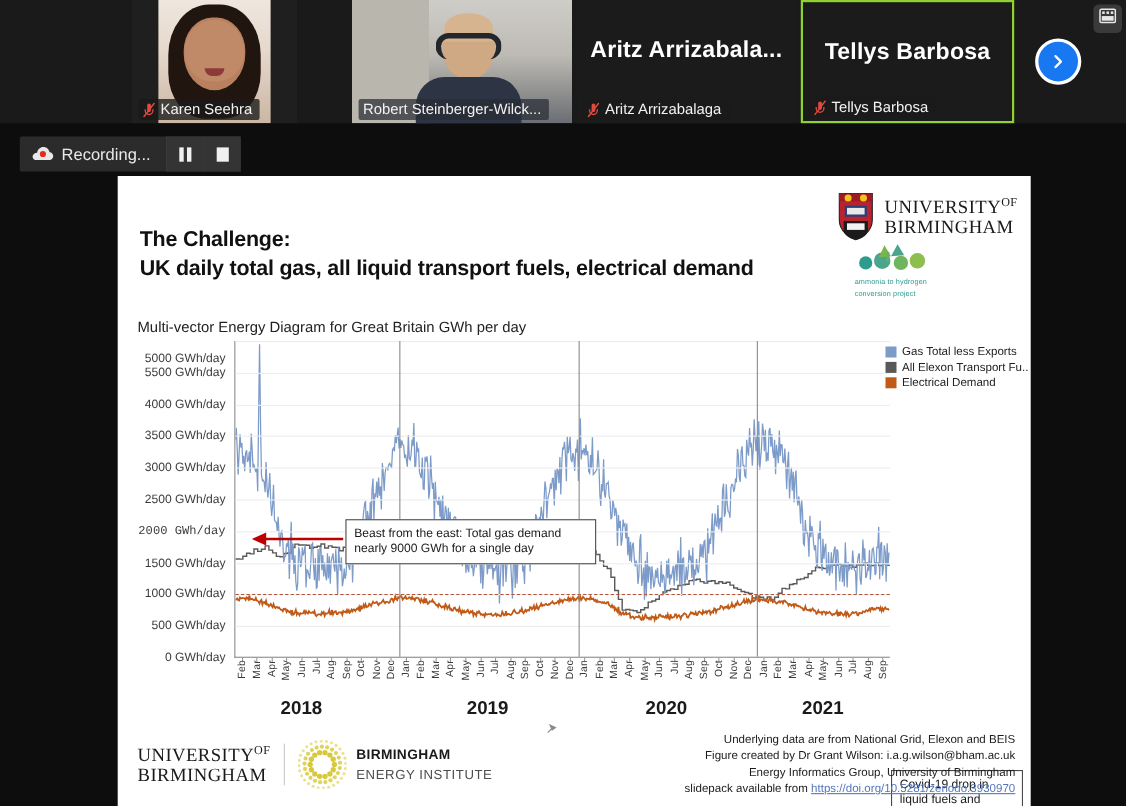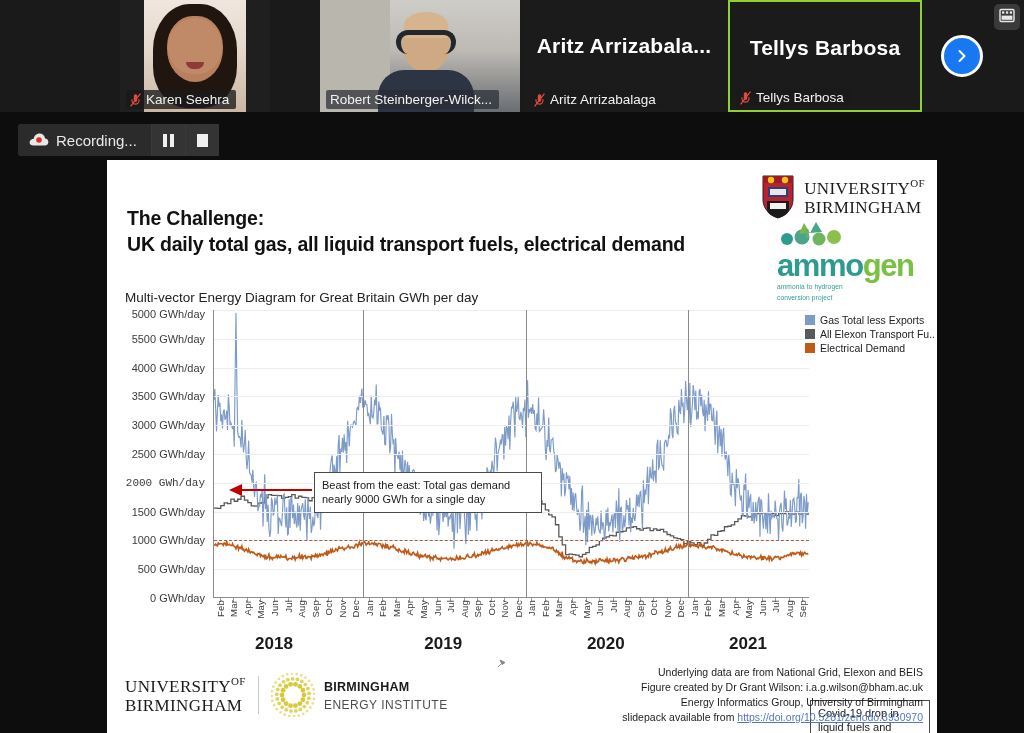--- a/index.html
+++ b/index.html
@@ -263,21 +263,20 @@
         <svg width="86" height="26" viewBox="0 0 86 26">
           <circle cx="10" cy="19" r="6" fill="#2d9c8f"></circle>
             <circle cx="25" cy="17" r="7.5" fill="#4aa58c"></circle>
           <circle cx="42" cy="19" r="6.5" fill="#6fb55e"></circle>
             <circle cx="57" cy="17" r="7" fill="#8cbf4e"></circle>
           <path d="M22 14 L27 3 L33 13 Z" fill="#7ab648"></path>
             <path d="M33 13 L39 2 L45 12 Z" fill="#4aa58c"></path>
           <rect x="29" y="9" width="2.5" height="9" fill="#6aae6a"></rect>
         </svg>
       </span>
-      <div class="ammo-word"><span class="ammo-a">ammo</span><span class="ammo-b">gen</span></div>
       <div class="ammo-tag">ammonia to hydrogen</div>
       <div class="ammo-tag">conversion project</div>
     </div>
 
     <div class="slide-title">
       <div>The Challenge:</div>
       <div>UK daily total gas, all liquid transport fuels, electrical demand</div>
     </div>
 
     <div class="chart-caption">Multi-vector Energy Diagram for Great Britain GWh per day</div>
@@ -287,21 +286,21 @@
           <div class="ylab" style="top: 288px;">0 GWh/day</div>
           <div class="ylab" style="top: 259.2px;">500 GWh/day</div>
           <div class="ylab" style="top: 230.4px;">1000 GWh/day</div>
           <div class="ylab" style="top: 201.6px;">1500 GWh/day</div>
           <div class="ylab" style="top: 172.8px; font-family: Liberation Mono, monospace;">2000 GWh/day</div>
           <div class="ylab" style="top: 144px;">2500 GWh/day</div>
           <div class="ylab" style="top: 115.2px;">3000 GWh/day</div>
           <div class="ylab" style="top: 86.4px; margin-left: 42px;">3500 GWh/day</div>
           <div class="ylab" style="top: 57.6px;">4000 GWh/day</div>
           <div class="ylab" style="top: 28.8px;">5500 GWh/day</div>
-          <div class="ylab" style="top: 4px; text-align: right;">5000 GWh/day</div>
+          <div class="ylab" style="top: 16px; text-align: right;">5000 GWh/day</div>
         </div>
 
       <div class="plot" id="plot">
         <svg id="series-svg" viewBox="0 0 596 288" preserveAspectRatio="none">
             <path d="M0.0 198.9 L3.4 198.9 L3.4 199.0 L6.8 199.0 L6.8 196.4 L10.2 196.4 L10.2 193.6 L13.5 193.6 L13.5 194.2 L16.9 194.2 L16.9 189.8 L20.3 189.8 L20.3 191.9 L23.7 191.9 L23.7 189.9 L27.1 189.9 L27.1 186.9 L30.5 186.9 L30.5 190.8 L33.9 190.8 L33.9 193.3 L37.3 193.3 L37.3 196.5 L40.6 196.5 L40.6 196.9 L44.0 196.9 L44.0 193.8 L47.4 193.8 L47.4 193.4 L50.8 193.4 L50.8 188.4 L54.2 188.4 L54.2 185.3 L57.6 185.3 L57.6 186.1 L61.0 186.1 L61.0 186.1 L64.3 186.1 L64.3 186.3 L67.7 186.3 L67.7 189.1 L71.1 189.1 L71.1 188.1 L74.5 188.1 L74.5 187.3 L77.9 187.3 L77.9 185.2 L81.3 185.2 L81.3 188.8 L84.7 188.8 L84.7 186.9 L88.0 186.9 L88.0 188.1 L91.4 188.1 L91.4 188.3 L94.8 188.3 L94.8 191.4 L98.2 191.4 L98.2 188.2 L101.6 188.2 L101.6 190.4 L105.0 190.4 L105.0 189.8 L108.4 189.8 L108.4 189.4 L111.8 189.4 L111.8 190.3 L115.1 190.3 L115.1 191.1 L118.5 191.1 L118.5 191.1 L121.9 191.1 L121.9 189.0 L125.3 189.0 L125.3 187.2 L128.7 187.2 L128.7 187.8 L132.1 187.8 L132.1 185.6 L135.5 185.6 L135.5 185.5 L138.8 185.5 L138.8 183.3 L142.2 183.3 L142.2 186.1 L145.6 186.1 L145.6 186.2 L149.0 186.2 L149.0 188.2 L152.4 188.2 L152.4 185.9 L155.8 185.9 L155.8 187.7 L159.2 187.7 L159.2 189.5 L162.5 189.5 L162.5 191.0 L165.9 191.0 L165.9 191.2 L169.3 191.2 L169.3 191.5 L172.7 191.5 L172.7 192.0 L176.1 192.0 L176.1 188.3 L179.5 188.3 L179.5 191.5 L182.9 191.5 L182.9 191.6 L186.3 191.6 L186.3 190.2 L189.6 190.2 L189.6 188.6 L193.0 188.6 L193.0 191.6 L196.4 191.6 L196.4 188.5 L199.8 188.5 L199.8 188.5 L203.2 188.5 L203.2 191.7 L206.6 191.7 L206.6 188.3 L210.0 188.3 L210.0 189.8 L213.3 189.8 L213.3 188.6 L216.7 188.6 L216.7 190.7 L220.1 190.7 L220.1 189.9 L223.5 189.9 L223.5 189.4 L226.9 189.4 L226.9 187.9 L230.3 187.9 L230.3 186.9 L233.7 186.9 L233.7 187.4 L237.0 187.4 L237.0 186.3 L240.4 186.3 L240.4 185.3 L243.8 185.3 L243.8 185.8 L247.2 185.8 L247.2 186.5 L250.6 186.5 L250.6 185.3 L254.0 185.3 L254.0 189.0 L257.4 189.0 L257.4 188.2 L260.8 188.2 L260.8 186.6 L264.1 186.6 L264.1 190.3 L267.5 190.3 L267.5 188.2 L270.9 188.2 L270.9 191.5 L274.3 191.5 L274.3 188.6 L277.7 188.6 L277.7 191.3 L281.1 191.3 L281.1 191.9 L284.5 191.9 L284.5 190.5 L287.8 190.5 L287.8 190.7 L291.2 190.7 L291.2 190.9 L294.6 190.9 L294.6 188.9 L298.0 188.9 L298.0 188.3 L301.4 188.3 L301.4 191.8 L304.8 191.8 L304.8 190.5 L308.2 190.5 L308.2 190.8 L311.5 190.8 L311.5 189.4 L314.9 189.4 L314.9 191.7 L318.3 191.7 L318.3 190.5 L321.7 190.5 L321.7 192.1 L325.1 192.1 L325.1 191.5 L328.5 191.5 L328.5 194.7 L331.9 194.7 L331.9 200.6 L335.3 200.6 L335.3 205.6 L338.6 205.6 L338.6 207.6 L342.0 207.6 L342.0 215.5 L345.4 215.5 L345.4 227.6 L348.8 227.6 L348.8 235.7 L352.2 235.7 L352.2 245.5 L355.6 245.5 L355.6 244.9 L359.0 244.9 L359.0 245.5 L362.3 245.5 L362.3 246.0 L365.7 246.0 L365.7 247.6 L369.1 247.6 L369.1 245.2 L372.5 245.2 L372.5 243.4 L375.9 243.4 L375.9 238.2 L379.3 238.2 L379.3 237.2 L382.7 237.2 L382.7 235.6 L386.0 235.6 L386.0 231.4 L389.4 231.4 L389.4 228.9 L392.8 228.9 L392.8 227.6 L396.2 227.6 L396.2 226.1 L399.6 226.1 L399.6 226.6 L403.0 226.6 L403.0 223.0 L406.4 223.0 L406.4 222.5 L409.8 222.5 L409.8 221.9 L413.1 221.9 L413.1 218.6 L416.5 218.6 L416.5 218.1 L419.9 218.1 L419.9 217.3 L423.3 217.3 L423.3 219.5 L426.7 219.5 L426.7 220.9 L430.1 220.9 L430.1 219.1 L433.5 219.1 L433.5 218.7 L436.8 218.7 L436.8 221.3 L440.2 221.3 L440.2 219.6 L443.6 219.6 L443.6 221.0 L447.0 221.0 L447.0 220.1 L450.4 220.1 L450.4 222.7 L453.8 222.7 L453.8 225.3 L457.2 225.3 L457.2 226.6 L460.5 226.6 L460.5 228.6 L463.9 228.6 L463.9 229.4 L467.3 229.4 L467.3 230.4 L470.7 230.4 L470.7 234.4 L474.1 234.4 L474.1 232.5 L477.5 232.5 L477.5 233.7 L480.9 233.7 L480.9 235.5 L484.3 235.5 L484.3 233.5 L487.6 233.5 L487.6 236.3 L491.0 236.3 L491.0 233.8 L494.4 233.8 L494.4 230.1 L497.8 230.1 L497.8 225.7 L501.2 225.7 L501.2 226.1 L504.6 226.1 L504.6 222.1 L508.0 222.1 L508.0 221.5 L511.3 221.5 L511.3 217.5 L514.7 217.5 L514.7 217.0 L518.1 217.0 L518.1 215.7 L521.5 215.7 L521.5 212.4 L524.9 212.4 L524.9 209.7 L528.3 209.7 L528.3 206.4 L531.7 206.4 L531.7 206.8 L535.0 206.8 L535.0 207.5 L538.4 207.5 L538.4 206.9 L541.8 206.9 L541.8 204.2 L545.2 204.2 L545.2 204.4 L548.6 204.4 L548.6 203.5 L552.0 203.5 L552.0 205.3 L555.4 205.3 L555.4 205.4 L558.8 205.4 L558.8 204.3 L562.1 204.3 L562.1 206.4 L565.5 206.4 L565.5 204.4 L568.9 204.4 L568.9 204.4 L572.3 204.4 L572.3 202.7 L575.7 202.7 L575.7 204.7 L579.1 204.7 L579.1 204.8 L582.5 204.8 L582.5 202.8 L585.8 202.8 L585.8 204.9 L589.2 204.9 L589.2 203.3 L592.6 203.3 L592.6 204.7 L596.0 204.7 " fill="none" stroke="#595959" stroke-width="1.3" vector-effect="non-scaling-stroke"></path>
             <path d="M0.0 90.2 L0.8 79.2 L1.7 99.2 L2.5 121.9 L3.4 102.1 L4.2 85.0 L5.1 97.3 L5.9 93.0 L6.8 111.9 L7.6 104.8 L8.5 118.8 L9.3 102.3 L10.2 99.7 L11.0 110.3 L11.9 107.9 L12.7 100.8 L13.5 120.3 L14.4 84.6 L15.2 97.7 L16.1 115.8 L16.9 113.2 L17.8 116.3 L18.6 119.5 L19.5 115.9 L20.3 137.1 L21.2 63.4 L22.0 2.9 L22.9 74.9 L23.7 122.1 L24.6 127.4 L25.4 127.0 L26.2 128.7 L27.1 137.9 L27.9 110.3 L28.8 133.6 L29.6 142.9 L30.5 132.9 L31.3 120.4 L32.2 147.5 L33.0 159.7 L33.9 150.1 L34.7 131.1 L35.6 163.1 L36.4 165.0 L37.3 165.5 L38.1 173.3 L38.9 160.3 L39.8 177.6 L40.6 187.7 L41.5 174.4 L42.3 173.3 L43.2 183.4 L44.0 201.9 L44.9 197.1 L45.7 196.4 L46.6 184.6 L47.4 187.9 L48.3 180.7 L49.1 217.2 L49.9 191.4 L50.8 164.9 L51.6 199.7 L52.5 184.8 L53.3 212.6 L54.2 195.4 L55.0 218.7 L55.9 227.8 L56.7 221.9 L57.6 188.2 L58.4 192.1 L59.3 206.3 L60.1 203.9 L61.0 188.3 L61.8 195.6 L62.6 192.7 L63.5 186.0 L64.3 224.8 L65.2 208.9 L66.0 209.5 L66.9 213.7 L67.7 217.0 L68.6 203.0 L69.4 186.0 L70.3 184.5 L71.1 203.9 L72.0 218.3 L72.8 198.0 L73.7 225.5 L74.5 224.7 L75.3 189.8 L76.2 218.8 L77.0 188.3 L77.9 188.4 L78.7 209.0 L79.6 195.2 L80.4 214.8 L81.3 202.2 L82.1 213.4 L83.0 218.3 L83.8 193.7 L84.7 216.6 L85.5 196.3 L86.4 221.4 L87.2 201.0 L88.0 197.3 L88.9 193.7 L89.7 205.1 L90.6 210.5 L91.4 189.9 L92.3 209.5 L93.1 231.6 L94.0 187.5 L94.8 202.9 L95.7 209.8 L96.5 197.3 L97.4 223.8 L98.2 218.9 L99.1 207.5 L99.9 217.0 L100.7 213.3 L101.6 197.1 L102.4 200.1 L103.3 206.2 L104.1 208.8 L105.0 187.7 L105.8 182.7 L106.7 220.4 L107.5 193.8 L108.4 202.1 L109.2 175.8 L110.1 188.8 L110.9 196.5 L111.8 166.2 L112.6 171.2 L113.4 192.7 L114.3 186.6 L115.1 183.9 L116.0 164.6 L116.8 155.8 L117.7 148.3 L118.5 145.9 L119.4 181.3 L120.2 155.1 L121.1 160.7 L121.9 175.1 L122.8 146.7 L123.6 169.2 L124.4 135.9 L125.3 125.5 L126.1 163.1 L127.0 139.0 L127.8 142.4 L128.7 128.3 L129.5 143.1 L130.4 124.6 L131.2 141.2 L132.1 132.6 L132.9 153.6 L133.8 111.3 L134.6 119.7 L135.5 136.9 L136.3 120.6 L137.1 115.4 L138.0 115.7 L138.8 117.3 L139.7 112.7 L140.5 111.5 L141.4 113.5 L142.2 116.0 L143.1 99.1 L143.9 97.7 L144.8 100.6 L145.6 86.1 L146.5 93.2 L147.3 86.5 L148.2 78.9 L149.0 98.1 L149.8 89.4 L150.7 97.5 L151.5 90.7 L152.4 94.7 L153.2 95.0 L154.1 106.6 L154.9 103.3 L155.8 109.1 L156.6 114.6 L157.5 85.7 L158.3 107.0 L159.2 108.5 L160.0 103.3 L160.9 89.9 L161.7 95.5 L162.5 74.8 L163.4 114.4 L164.2 114.1 L165.1 91.9 L165.9 100.2 L166.8 98.8 L167.6 119.1 L168.5 122.7 L169.3 125.1 L170.2 106.4 L171.0 134.9 L171.9 135.3 L172.7 105.7 L173.6 110.1 L174.4 105.3 L175.2 113.9 L176.1 143.8 L176.9 137.2 L177.8 104.4 L178.6 124.0 L179.5 135.0 L180.3 129.6 L181.2 166.0 L182.0 128.5 L182.9 145.2 L183.7 146.6 L184.6 149.5 L185.4 142.1 L186.3 160.2 L187.1 144.6 L187.9 181.0 L188.8 141.0 L189.6 171.9 L190.5 160.8 L191.3 150.3 L192.2 155.9 L193.0 183.0 L193.9 152.2 L194.7 169.9 L195.6 155.7 L196.4 194.7 L197.3 198.0 L198.1 168.1 L198.9 161.3 L199.8 160.3 L200.6 160.8 L201.5 201.3 L202.3 190.7 L203.2 195.1 L204.0 178.9 L204.9 202.0 L205.7 171.3 L206.6 205.4 L207.4 200.0 L208.3 195.7 L209.1 195.1 L210.0 211.6 L210.8 194.4 L211.6 208.0 L212.5 211.0 L213.3 193.6 L214.2 191.4 L215.0 207.2 L215.9 203.9 L216.7 214.5 L217.6 206.5 L218.4 184.8 L219.3 206.7 L220.1 171.0 L221.0 194.4 L221.8 198.2 L222.7 202.5 L223.5 221.3 L224.3 183.2 L225.2 226.0 L226.0 213.3 L226.9 191.0 L227.7 190.6 L228.6 198.0 L229.4 212.8 L230.3 203.2 L231.1 207.8 L232.0 196.3 L232.8 208.2 L233.7 190.1 L234.5 217.5 L235.4 207.2 L236.2 210.0 L237.0 205.8 L237.9 204.0 L238.7 222.7 L239.6 198.5 L240.4 239.5 L241.3 217.2 L242.1 199.3 L243.0 186.3 L243.8 224.0 L244.7 187.8 L245.5 193.2 L246.4 219.8 L247.2 205.5 L248.1 194.5 L248.9 200.1 L249.7 200.6 L250.6 201.1 L251.4 215.5 L252.3 235.0 L253.1 202.3 L254.0 191.3 L254.8 225.4 L255.7 196.4 L256.5 221.5 L257.4 194.9 L258.2 199.8 L259.1 171.4 L259.9 201.6 L260.8 181.9 L261.6 210.3 L262.4 205.2 L263.3 221.7 L264.1 186.8 L265.0 181.4 L265.8 187.9 L266.7 186.6 L267.5 191.4 L268.4 210.2 L269.2 177.6 L270.1 181.0 L270.9 172.7 L271.8 176.7 L272.6 203.6 L273.4 157.9 L274.3 160.9 L275.1 170.1 L276.0 165.2 L276.8 161.4 L277.7 162.4 L278.5 151.3 L279.4 159.0 L280.2 166.5 L281.1 145.5 L281.9 128.1 L282.8 134.7 L283.6 161.7 L284.5 144.5 L285.3 140.1 L286.1 137.3 L287.0 129.9 L287.8 135.0 L288.7 125.3 L289.5 125.3 L290.4 150.0 L291.2 117.5 L292.1 136.2 L292.9 116.5 L293.8 118.8 L294.6 129.8 L295.5 105.8 L296.3 140.0 L297.2 111.3 L298.0 97.7 L298.8 98.3 L299.7 92.0 L300.5 102.8 L301.4 128.0 L302.2 87.1 L303.1 102.3 L303.9 98.3 L304.8 87.2 L305.6 108.1 L306.5 110.5 L307.3 102.3 L308.2 106.6 L309.0 118.5 L309.9 98.2 L310.7 101.5 L311.5 89.8 L312.4 127.8 L313.2 98.3 L314.1 70.4 L314.9 108.0 L315.8 99.5 L316.6 102.0 L317.5 97.8 L318.3 104.4 L319.2 94.5 L320.0 104.2 L320.9 100.6 L321.7 119.0 L322.6 120.6 L323.4 104.0 L324.2 116.3 L325.1 87.8 L325.9 121.8 L326.8 120.7 L327.6 119.6 L328.5 118.1 L329.3 117.1 L330.2 99.6 L331.0 112.5 L331.9 139.9 L332.7 150.5 L333.6 130.5 L334.4 137.3 L335.3 107.8 L336.1 139.5 L336.9 142.9 L337.8 130.2 L338.6 130.2 L339.5 128.7 L340.3 141.1 L341.2 145.6 L342.0 162.7 L342.9 160.7 L343.7 145.2 L344.6 150.2 L345.4 159.5 L346.3 152.3 L347.1 157.1 L347.9 187.1 L348.8 158.7 L349.6 170.8 L350.5 164.0 L351.3 186.8 L352.2 180.8 L353.0 162.9 L353.9 168.5 L354.7 167.2 L355.6 180.1 L356.4 166.5 L357.3 195.5 L358.1 178.7 L359.0 200.6 L359.8 183.2 L360.6 201.7 L361.5 186.5 L362.3 183.9 L363.2 197.9 L364.0 205.7 L364.9 201.1 L365.7 203.3 L366.6 221.7 L367.4 214.1 L368.3 181.8 L369.1 176.2 L370.0 223.5 L370.8 216.3 L371.7 206.7 L372.5 236.1 L373.3 200.4 L374.2 233.1 L375.0 192.5 L375.9 220.5 L376.7 206.1 L377.6 206.8 L378.4 226.5 L379.3 205.6 L380.1 214.3 L381.0 224.8 L381.8 221.2 L382.7 208.8 L383.5 216.1 L384.4 207.0 L385.2 219.7 L386.0 222.0 L386.9 224.3 L387.7 201.2 L388.6 220.4 L389.4 213.0 L390.3 215.3 L391.1 231.2 L392.0 221.6 L392.8 200.5 L393.7 216.5 L394.5 198.4 L395.4 222.2 L396.2 213.0 L397.1 215.5 L397.9 210.7 L398.7 205.0 L399.6 223.3 L400.4 206.5 L401.3 203.5 L402.1 218.9 L403.0 191.1 L403.8 200.6 L404.7 222.7 L405.5 178.9 L406.4 232.7 L407.2 198.7 L408.1 198.0 L408.9 221.4 L409.8 218.4 L410.6 205.9 L411.4 217.9 L412.3 209.0 L413.1 190.6 L414.0 200.1 L414.8 195.7 L415.7 216.2 L416.5 188.4 L417.4 222.9 L418.2 208.3 L419.1 213.6 L419.9 198.6 L420.8 208.8 L421.6 211.6 L422.4 203.1 L423.3 184.9 L424.1 197.0 L425.0 185.5 L425.8 197.9 L426.7 183.0 L427.5 182.1 L428.4 202.1 L429.2 220.4 L430.1 170.8 L430.9 193.9 L431.8 180.2 L432.6 185.2 L433.5 172.4 L434.3 157.2 L435.1 194.8 L436.0 169.6 L436.8 157.4 L437.7 168.1 L438.5 169.0 L439.4 149.7 L440.2 171.9 L441.1 162.0 L441.9 161.7 L442.8 174.8 L443.6 136.2 L444.5 130.1 L445.3 160.4 L446.2 156.4 L447.0 130.6 L447.8 147.5 L448.7 155.7 L449.5 156.2 L450.4 161.3 L451.2 133.7 L452.1 130.8 L452.9 131.1 L453.8 137.7 L454.6 134.6 L455.5 125.2 L456.3 128.9 L457.2 98.6 L458.0 104.4 L458.9 124.6 L459.7 128.6 L460.5 101.2 L461.4 96.1 L462.2 113.4 L463.1 113.4 L463.9 123.2 L464.8 124.4 L465.6 90.2 L466.5 100.9 L467.3 104.6 L468.2 79.4 L469.0 96.0 L469.9 94.3 L470.7 113.7 L471.6 97.3 L472.4 71.3 L473.2 87.5 L474.1 100.5 L474.9 86.8 L475.8 113.3 L476.6 73.2 L477.5 117.5 L478.3 106.8 L479.2 95.4 L480.0 75.3 L480.9 83.4 L481.7 100.6 L482.6 80.9 L483.4 110.0 L484.3 101.8 L485.1 109.4 L485.9 81.8 L486.8 79.3 L487.6 96.5 L488.5 84.9 L489.3 100.8 L490.2 106.6 L491.0 90.0 L491.9 121.6 L492.7 94.7 L493.6 102.8 L494.4 111.4 L495.3 81.6 L496.1 105.2 L496.9 94.5 L497.8 94.9 L498.6 110.6 L499.5 111.1 L500.3 98.0 L501.2 114.2 L502.0 135.3 L502.9 111.0 L503.7 101.0 L504.6 143.7 L505.4 126.8 L506.3 115.5 L507.1 136.6 L508.0 119.4 L508.8 147.1 L509.6 125.4 L510.5 118.2 L511.3 143.1 L512.2 150.3 L513.0 141.8 L513.9 149.6 L514.7 166.8 L515.6 145.1 L516.4 155.1 L517.3 185.0 L518.1 186.3 L519.0 163.4 L519.8 175.5 L520.7 173.2 L521.5 179.9 L522.3 196.9 L523.2 159.5 L524.0 178.9 L524.9 168.9 L525.7 173.7 L526.6 185.3 L527.4 191.0 L528.3 186.1 L529.1 204.0 L530.0 207.5 L530.8 175.4 L531.7 180.7 L532.5 164.0 L533.4 201.9 L534.2 209.7 L535.0 180.4 L535.9 198.9 L536.7 188.9 L537.6 184.9 L538.4 211.2 L539.3 211.2 L540.1 192.6 L541.0 214.1 L541.8 208.6 L542.7 192.7 L543.5 212.0 L544.4 198.7 L545.2 190.5 L546.1 187.4 L546.9 227.6 L547.7 190.0 L548.6 191.8 L549.4 206.7 L550.3 219.4 L551.1 206.6 L552.0 203.5 L552.8 220.1 L553.7 203.4 L554.5 223.9 L555.4 183.8 L556.2 204.7 L557.1 224.8 L557.9 201.5 L558.8 208.5 L559.6 206.6 L560.4 206.2 L561.3 208.7 L562.1 191.1 L563.0 202.6 L563.8 209.4 L564.7 209.7 L565.5 231.8 L566.4 202.0 L567.2 196.3 L568.1 193.6 L568.9 217.2 L569.8 222.3 L570.6 204.3 L571.4 181.2 L572.3 200.1 L573.1 189.0 L574.0 216.3 L574.8 214.4 L575.7 207.5 L576.5 209.5 L577.4 190.6 L578.2 217.8 L579.1 203.4 L579.9 190.1 L580.8 189.0 L581.6 195.9 L582.5 213.5 L583.3 211.6 L584.1 188.2 L585.0 188.4 L585.8 169.5 L586.7 217.3 L587.5 185.6 L588.4 183.4 L589.2 214.0 L590.1 207.3 L590.9 186.4 L591.8 193.1 L592.6 219.6 L593.5 184.5 L594.3 204.8 L595.2 192.9 " fill="none" stroke="#7d9bc9" stroke-width="1.15" vector-effect="non-scaling-stroke"></path>
             <path d="M0.0 235.8 L0.8 235.9 L1.7 234.9 L2.5 236.3 L3.4 236.7 L4.2 233.9 L5.1 234.9 L5.9 234.5 L6.8 234.6 L7.6 234.6 L8.5 234.8 L9.3 236.2 L10.2 233.8 L11.0 234.4 L11.9 235.8 L12.7 232.0 L13.5 235.8 L14.4 235.5 L15.2 235.1 L16.1 236.0 L16.9 236.3 L17.8 236.3 L18.6 234.4 L19.5 236.8 L20.3 237.1 L21.2 237.9 L22.0 239.6 L22.9 236.9 L23.7 236.1 L24.6 240.4 L25.4 238.3 L26.2 238.1 L27.1 239.4 L27.9 236.9 L28.8 240.5 L29.6 240.2 L30.5 242.1 L31.3 241.0 L32.2 239.8 L33.0 241.5 L33.9 242.8 L34.7 240.0 L35.6 242.5 L36.4 243.7 L37.3 242.7 L38.1 242.6 L38.9 243.6 L39.8 243.1 L40.6 244.3 L41.5 245.2 L42.3 245.1 L43.2 246.4 L44.0 244.4 L44.9 244.8 L45.7 244.3 L46.6 247.2 L47.4 245.7 L48.3 246.7 L49.1 247.5 L49.9 246.5 L50.8 248.9 L51.6 245.6 L52.5 249.7 L53.3 249.1 L54.2 247.3 L55.0 245.2 L55.9 249.6 L56.7 247.9 L57.6 248.6 L58.4 250.2 L59.3 248.3 L60.1 248.6 L61.0 248.5 L61.8 248.3 L62.6 246.4 L63.5 248.5 L64.3 246.4 L65.2 248.0 L66.0 248.6 L66.9 246.4 L67.7 247.7 L68.6 248.0 L69.4 248.0 L70.3 247.4 L71.1 248.1 L72.0 246.3 L72.8 249.9 L73.7 250.9 L74.5 249.9 L75.3 249.3 L76.2 249.3 L77.0 249.3 L77.9 250.1 L78.7 247.4 L79.6 248.6 L80.4 247.4 L81.3 250.7 L82.1 248.4 L83.0 248.7 L83.8 248.6 L84.7 247.8 L85.5 245.3 L86.4 249.5 L87.2 249.3 L88.0 245.3 L88.9 249.5 L89.7 247.7 L90.6 246.8 L91.4 246.5 L92.3 249.2 L93.1 249.2 L94.0 247.5 L94.8 247.5 L95.7 248.0 L96.5 247.5 L97.4 249.8 L98.2 246.3 L99.1 247.2 L99.9 246.8 L100.7 247.6 L101.6 245.3 L102.4 247.3 L103.3 245.6 L104.1 247.9 L105.0 246.7 L105.8 245.1 L106.7 246.6 L107.5 245.0 L108.4 245.1 L109.2 246.3 L110.1 244.7 L110.9 243.9 L111.8 244.8 L112.6 242.7 L113.4 246.8 L114.3 241.4 L115.1 244.1 L116.0 243.6 L116.8 240.6 L117.7 242.7 L118.5 240.2 L119.4 242.7 L120.2 242.3 L121.1 241.8 L121.9 239.6 L122.8 240.4 L123.6 241.7 L124.4 239.7 L125.3 237.8 L126.1 239.0 L127.0 239.1 L127.8 238.6 L128.7 238.0 L129.5 239.7 L130.4 240.9 L131.2 239.3 L132.1 239.4 L132.9 238.6 L133.8 237.6 L134.6 236.3 L135.5 238.4 L136.3 239.3 L137.1 237.9 L138.0 237.9 L138.8 238.1 L139.7 239.0 L140.5 238.5 L141.4 236.0 L142.2 235.0 L143.1 235.3 L143.9 237.7 L144.8 235.8 L145.6 232.7 L146.5 235.6 L147.3 236.4 L148.2 233.7 L149.0 234.4 L149.8 233.1 L150.7 232.4 L151.5 233.7 L152.4 235.9 L153.2 234.7 L154.1 234.4 L154.9 232.7 L155.8 235.3 L156.6 235.0 L157.5 234.7 L158.3 233.7 L159.2 234.4 L160.0 235.4 L160.9 233.4 L161.7 235.3 L162.5 234.8 L163.4 236.6 L164.2 234.6 L165.1 234.1 L165.9 234.4 L166.8 234.7 L167.6 236.6 L168.5 238.4 L169.3 235.4 L170.2 237.0 L171.0 238.4 L171.9 235.6 L172.7 239.1 L173.6 234.9 L174.4 238.0 L175.2 239.9 L176.1 239.2 L176.9 237.4 L177.8 237.7 L178.6 237.8 L179.5 236.2 L180.3 238.4 L181.2 238.3 L182.0 239.8 L182.9 241.1 L183.7 240.8 L184.6 242.4 L185.4 239.9 L186.3 241.1 L187.1 242.1 L187.9 243.2 L188.8 242.5 L189.6 242.0 L190.5 244.0 L191.3 240.0 L192.2 241.3 L193.0 244.2 L193.9 242.7 L194.7 241.3 L195.6 245.0 L196.4 244.5 L197.3 246.0 L198.1 245.8 L198.9 243.7 L199.8 243.1 L200.6 244.8 L201.5 246.0 L202.3 245.2 L203.2 246.6 L204.0 243.6 L204.9 246.8 L205.7 248.9 L206.6 245.9 L207.4 247.5 L208.3 246.1 L209.1 247.7 L210.0 247.4 L210.8 246.2 L211.6 245.3 L212.5 247.6 L213.3 248.4 L214.2 246.6 L215.0 247.4 L215.9 246.4 L216.7 250.5 L217.6 248.1 L218.4 248.6 L219.3 250.5 L220.1 247.2 L221.0 247.9 L221.8 246.5 L222.7 248.1 L223.5 249.7 L224.3 249.1 L225.2 250.0 L226.0 249.5 L226.9 251.4 L227.7 248.5 L228.6 249.5 L229.4 249.5 L230.3 249.1 L231.1 249.1 L232.0 249.3 L232.8 248.6 L233.7 250.2 L234.5 250.8 L235.4 249.9 L236.2 249.5 L237.0 248.7 L237.9 250.7 L238.7 249.4 L239.6 250.3 L240.4 250.1 L241.3 251.1 L242.1 250.6 L243.0 247.0 L243.8 248.5 L244.7 250.5 L245.5 250.0 L246.4 246.6 L247.2 249.9 L248.1 249.1 L248.9 249.0 L249.7 249.4 L250.6 250.0 L251.4 249.6 L252.3 248.0 L253.1 246.4 L254.0 245.3 L254.8 247.1 L255.7 248.1 L256.5 248.4 L257.4 248.3 L258.2 247.9 L259.1 245.9 L259.9 246.4 L260.8 244.0 L261.6 247.1 L262.4 248.3 L263.3 246.8 L264.1 245.4 L265.0 246.8 L265.8 245.5 L266.7 245.5 L267.5 245.9 L268.4 242.6 L269.2 243.0 L270.1 244.7 L270.9 243.6 L271.8 241.4 L272.6 245.0 L273.4 243.8 L274.3 241.0 L275.1 244.1 L276.0 244.8 L276.8 242.2 L277.7 241.6 L278.5 239.5 L279.4 241.7 L280.2 240.8 L281.1 241.3 L281.9 240.5 L282.8 239.7 L283.6 240.6 L284.5 241.0 L285.3 240.0 L286.1 240.5 L287.0 239.0 L287.8 238.9 L288.7 237.6 L289.5 239.1 L290.4 239.8 L291.2 239.0 L292.1 239.3 L292.9 238.4 L293.8 237.3 L294.6 239.3 L295.5 235.9 L296.3 237.7 L297.2 236.5 L298.0 238.4 L298.8 236.7 L299.7 235.7 L300.5 236.0 L301.4 236.4 L302.2 236.5 L303.1 234.2 L303.9 236.9 L304.8 234.8 L305.6 236.6 L306.5 235.0 L307.3 233.7 L308.2 236.5 L309.0 235.3 L309.9 236.4 L310.7 235.3 L311.5 234.4 L312.4 233.4 L313.2 236.3 L314.1 233.4 L314.9 236.2 L315.8 234.9 L316.6 233.3 L317.5 234.4 L318.3 235.4 L319.2 236.6 L320.0 235.0 L320.9 235.3 L321.7 235.3 L322.6 235.8 L323.4 233.3 L324.2 235.4 L325.1 235.4 L325.9 234.9 L326.8 236.9 L327.6 236.2 L328.5 237.8 L329.3 236.5 L330.2 238.1 L331.0 237.7 L331.9 237.9 L332.7 238.1 L333.6 238.9 L334.4 238.2 L335.3 239.0 L336.1 238.3 L336.9 239.4 L337.8 239.5 L338.6 238.2 L339.5 238.2 L340.3 241.0 L341.2 241.6 L342.0 242.7 L342.9 241.0 L343.7 243.0 L344.6 242.2 L345.4 245.4 L346.3 243.9 L347.1 246.0 L347.9 247.1 L348.8 242.5 L349.6 248.9 L350.5 247.6 L351.3 249.8 L352.2 248.3 L353.0 247.5 L353.9 249.6 L354.7 249.3 L355.6 247.5 L356.4 249.4 L357.3 248.7 L358.1 248.9 L359.0 248.2 L359.8 252.7 L360.6 252.3 L361.5 251.3 L362.3 251.5 L363.2 253.3 L364.0 252.3 L364.9 251.5 L365.7 251.8 L366.6 252.1 L367.4 250.6 L368.3 251.7 L369.1 253.9 L370.0 254.4 L370.8 251.3 L371.7 253.9 L372.5 253.0 L373.3 249.6 L374.2 250.9 L375.0 252.9 L375.9 252.5 L376.7 253.7 L377.6 252.4 L378.4 253.8 L379.3 251.3 L380.1 252.2 L381.0 251.8 L381.8 254.5 L382.7 251.0 L383.5 253.4 L384.4 252.3 L385.2 252.3 L386.0 249.7 L386.9 249.7 L387.7 251.1 L388.6 251.7 L389.4 250.9 L390.3 251.9 L391.1 252.5 L392.0 250.8 L392.8 252.3 L393.7 249.4 L394.5 252.7 L395.4 253.8 L396.2 249.3 L397.1 252.5 L397.9 252.6 L398.7 251.9 L399.6 251.8 L400.4 249.4 L401.3 249.4 L402.1 252.3 L403.0 250.8 L403.8 250.0 L404.7 251.3 L405.5 253.4 L406.4 250.7 L407.2 250.6 L408.1 249.0 L408.9 248.4 L409.8 248.9 L410.6 249.7 L411.4 252.2 L412.3 252.3 L413.1 250.5 L414.0 249.1 L414.8 247.5 L415.7 248.6 L416.5 247.9 L417.4 249.3 L418.2 249.3 L419.1 247.4 L419.9 249.9 L420.8 249.8 L421.6 247.4 L422.4 246.7 L423.3 247.8 L424.1 248.2 L425.0 249.2 L425.8 246.2 L426.7 248.2 L427.5 247.5 L428.4 246.5 L429.2 248.4 L430.1 246.8 L430.9 246.0 L431.8 245.8 L432.6 249.1 L433.5 247.4 L434.3 246.6 L435.1 247.7 L436.0 243.9 L436.8 244.4 L437.7 247.5 L438.5 245.1 L439.4 244.6 L440.2 244.8 L441.1 244.3 L441.9 241.6 L442.8 242.0 L443.6 243.0 L444.5 244.6 L445.3 242.8 L446.2 243.2 L447.0 242.3 L447.8 243.4 L448.7 241.3 L449.5 244.1 L450.4 243.2 L451.2 242.3 L452.1 239.4 L452.9 242.3 L453.8 241.4 L454.6 242.7 L455.5 240.0 L456.3 240.7 L457.2 237.9 L458.0 239.7 L458.9 240.9 L459.7 240.8 L460.5 240.1 L461.4 238.6 L462.2 238.1 L463.1 235.8 L463.9 238.9 L464.8 238.4 L465.6 235.9 L466.5 238.5 L467.3 235.9 L468.2 237.2 L469.0 239.1 L469.9 238.1 L470.7 234.8 L471.6 237.6 L472.4 237.3 L473.2 236.5 L474.1 234.4 L474.9 234.1 L475.8 237.9 L476.6 234.5 L477.5 237.2 L478.3 235.6 L479.2 235.8 L480.0 236.7 L480.9 235.6 L481.7 236.8 L482.6 237.2 L483.4 236.1 L484.3 237.8 L485.1 238.5 L485.9 236.2 L486.8 234.5 L487.6 236.7 L488.5 235.7 L489.3 238.2 L490.2 237.6 L491.0 237.6 L491.9 238.5 L492.7 239.6 L493.6 239.1 L494.4 238.0 L495.3 237.4 L496.1 238.5 L496.9 237.5 L497.8 237.4 L498.6 239.2 L499.5 237.0 L500.3 236.7 L501.2 237.9 L502.0 238.6 L502.9 239.4 L503.7 241.3 L504.6 239.9 L505.4 240.3 L506.3 241.6 L507.1 240.6 L508.0 240.1 L508.8 242.4 L509.6 240.0 L510.5 240.2 L511.3 241.7 L512.2 241.3 L513.0 242.2 L513.9 241.9 L514.7 242.9 L515.6 243.4 L516.4 243.6 L517.3 245.6 L518.1 245.2 L519.0 242.1 L519.8 244.6 L520.7 245.5 L521.5 245.4 L522.3 245.9 L523.2 244.9 L524.0 246.3 L524.9 245.0 L525.7 244.0 L526.6 246.0 L527.4 245.7 L528.3 246.7 L529.1 248.9 L530.0 248.2 L530.8 245.8 L531.7 247.6 L532.5 247.8 L533.4 247.4 L534.2 249.1 L535.0 247.2 L535.9 246.7 L536.7 247.2 L537.6 249.3 L538.4 247.3 L539.3 248.2 L540.1 248.0 L541.0 247.0 L541.8 247.9 L542.7 249.2 L543.5 250.1 L544.4 249.0 L545.2 249.6 L546.1 248.6 L546.9 248.3 L547.7 246.5 L548.6 251.1 L549.4 247.1 L550.3 250.7 L551.1 247.6 L552.0 248.1 L552.8 249.2 L553.7 250.5 L554.5 249.5 L555.4 247.6 L556.2 250.7 L557.1 247.5 L557.9 248.7 L558.8 251.3 L559.6 250.3 L560.4 249.7 L561.3 248.2 L562.1 247.3 L563.0 248.2 L563.8 248.0 L564.7 247.3 L565.5 247.3 L566.4 250.0 L567.2 250.3 L568.1 248.0 L568.9 248.3 L569.8 248.2 L570.6 248.3 L571.4 246.6 L572.3 247.0 L573.1 247.4 L574.0 245.9 L574.8 245.6 L575.7 246.5 L576.5 245.7 L577.4 244.3 L578.2 246.1 L579.1 243.6 L579.9 243.4 L580.8 245.1 L581.6 244.1 L582.5 245.0 L583.3 244.3 L584.1 243.2 L585.0 243.6 L585.8 243.4 L586.7 245.2 L587.5 243.1 L588.4 246.3 L589.2 243.9 L590.1 245.9 L590.9 244.1 L591.8 243.1 L592.6 244.5 L593.5 244.6 L594.3 244.5 L595.2 245.4 " fill="none" stroke="#c05a16" stroke-width="1.6" vector-effect="non-scaling-stroke"></path>
           </svg>
       <div class="gridline" style="top: 259.2px;"></div>
           <div class="gridline" style="top: 230.4px;"></div>

